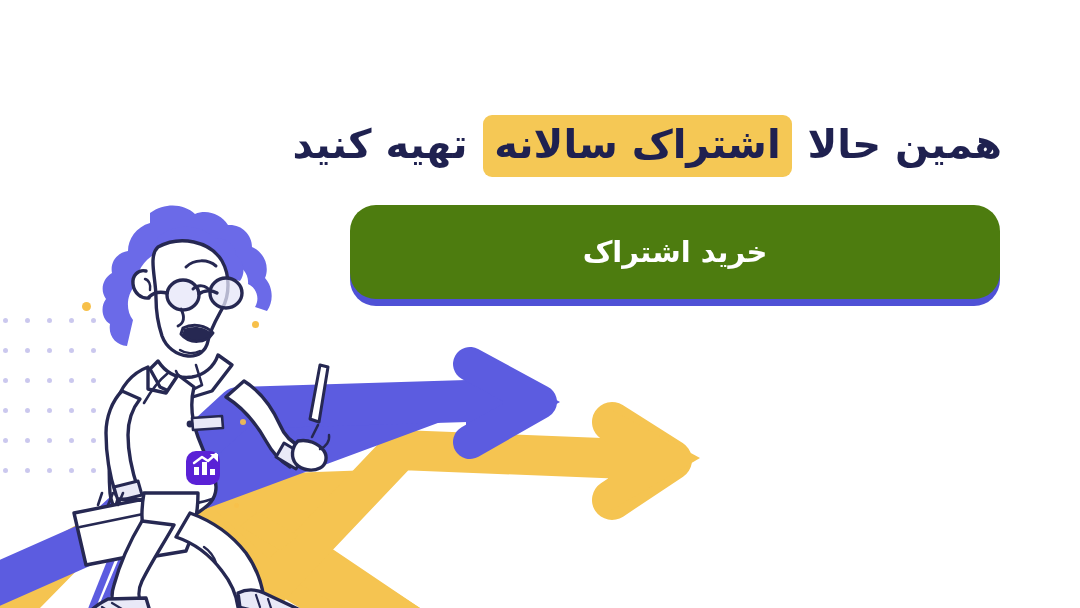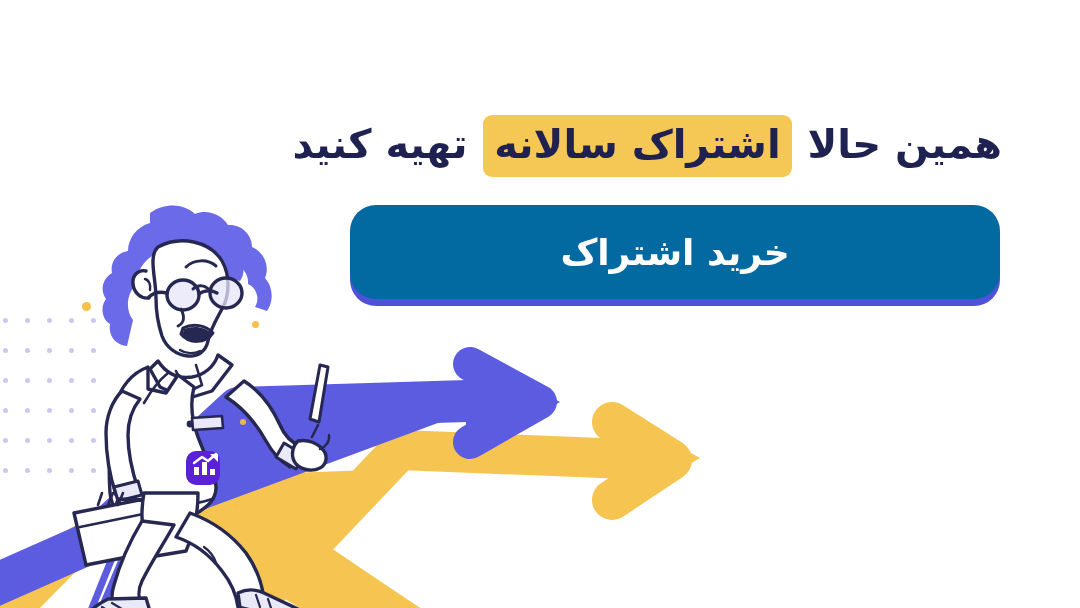--- a/index.html
+++ b/index.html
@@ -107,25 +107,25 @@
     z-index: 6;
   }
   .cta-button {
     display: flex;
     align-items: center;
     justify-content: center;
     width: 100%;
     height: 94px;
     border: 0;
     border-radius: 26px;
-    background: #0369a1;
+    background: #4d7c0f;
     box-shadow: 0 7px 0 0 #4f51d6;
     color: #ffffff;
     font-family: "DejaVu Sans", "Liberation Sans", sans-serif;
-    font-size: 36px;
+    font-size: 29px;
     font-weight: 700;
     direction: rtl;
     cursor: pointer;
     letter-spacing: -0.2px;
     padding: 0;
   }
 </style>
 </head>
 <body>
 

